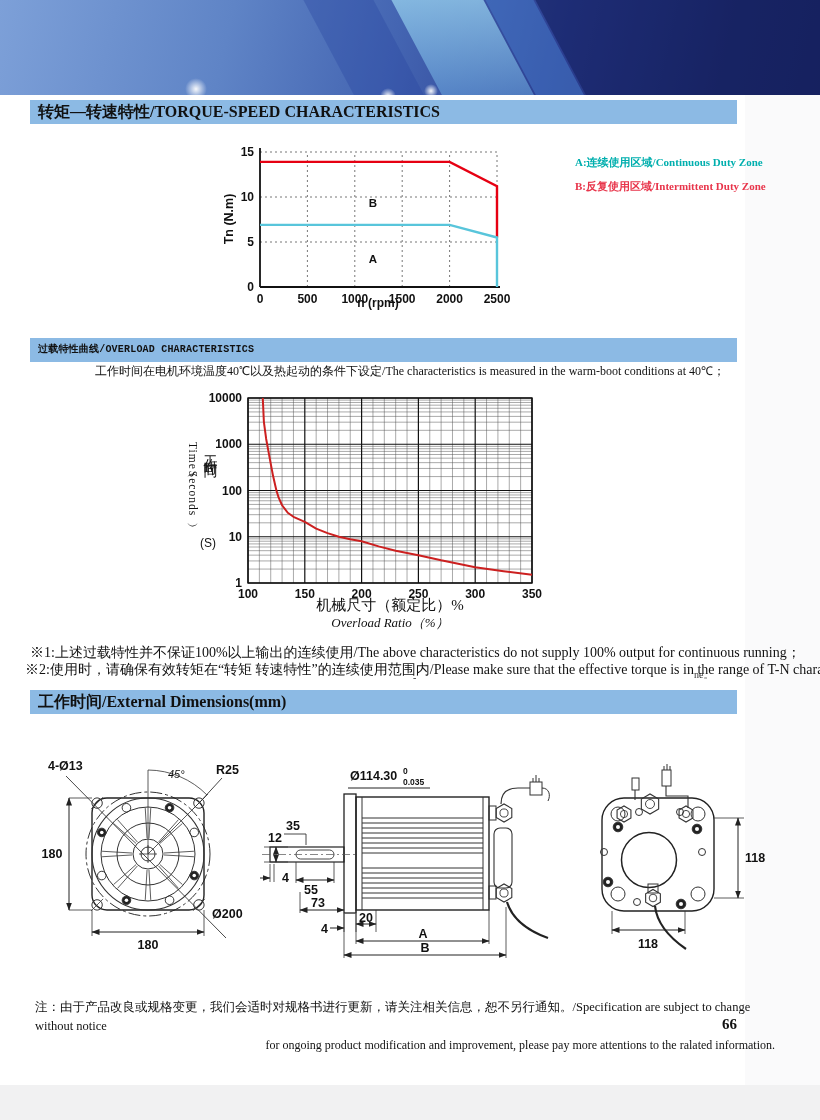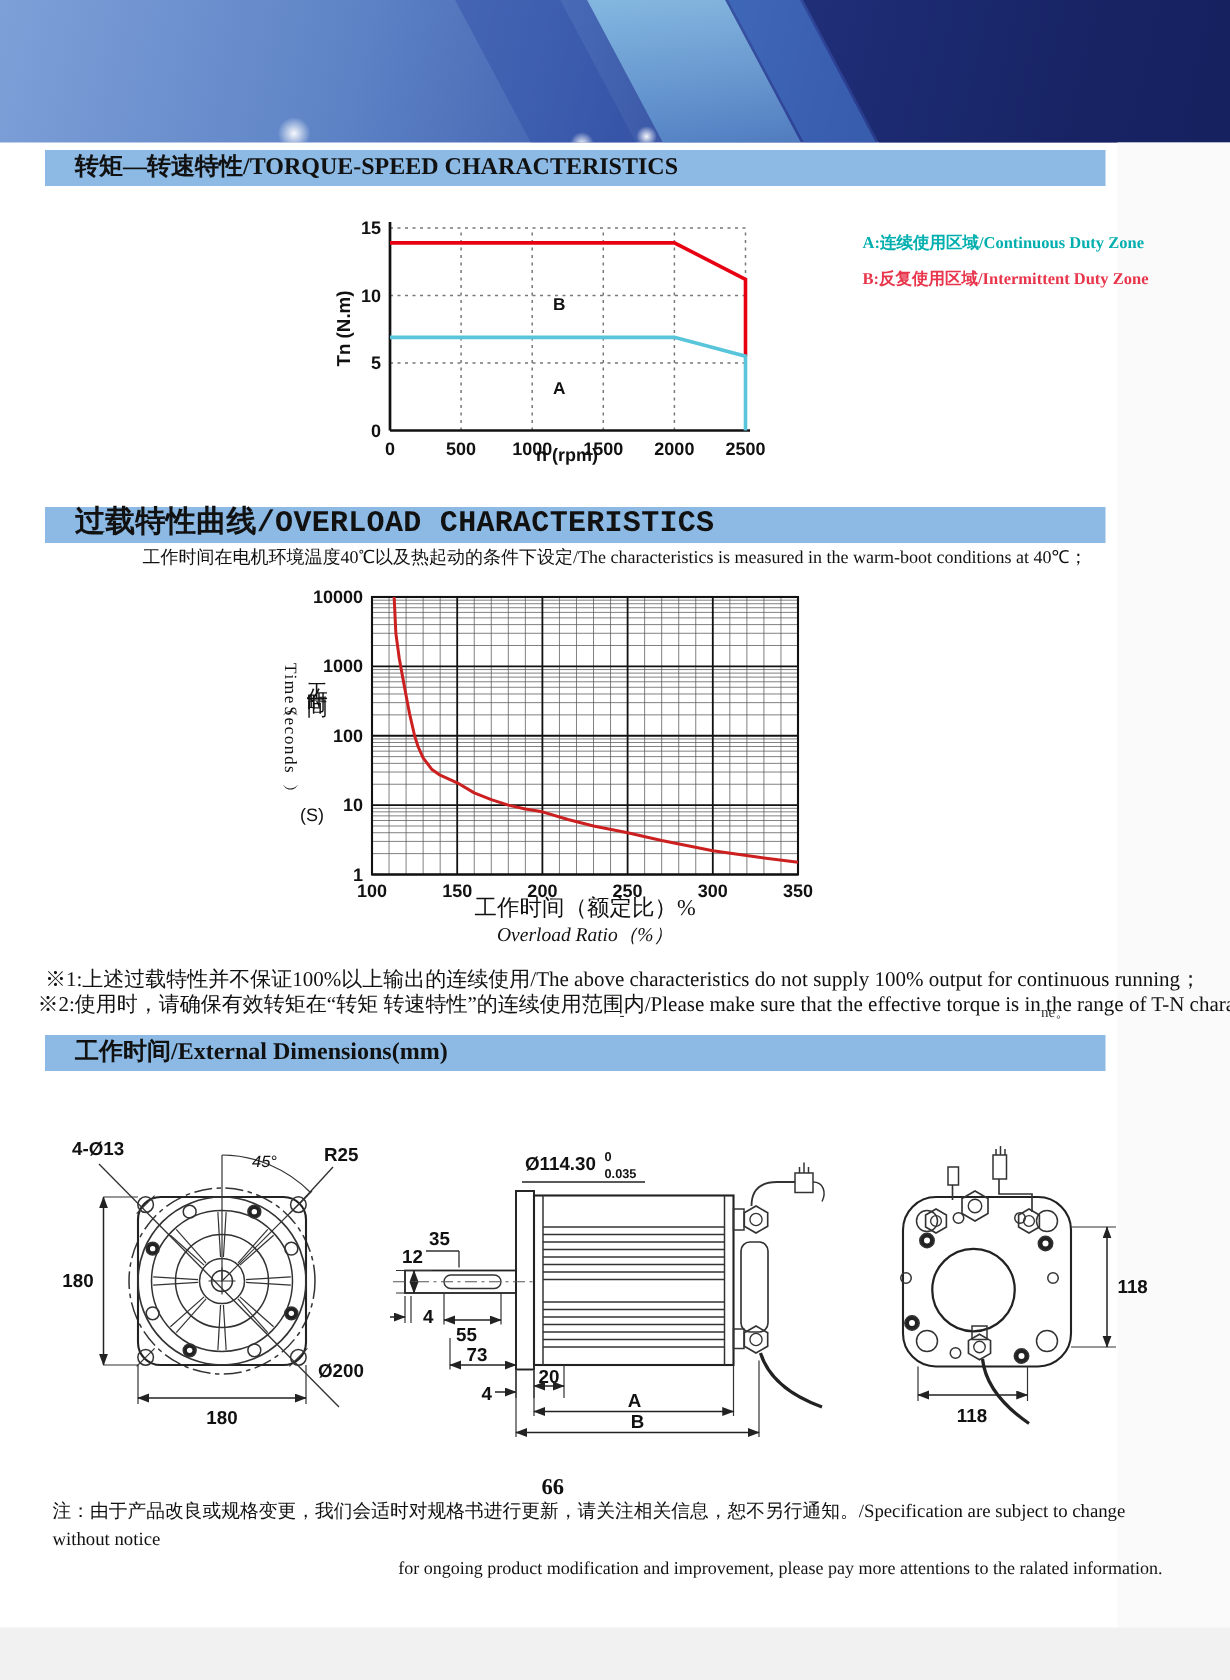--- a/index.html
+++ b/index.html
@@ -13,23 +13,23 @@
              background:linear-gradient(180deg,rgba(150,205,235,.85),rgba(90,150,215,.55));}
   .stripe.s2{left:512px;width:48px;transform:skewX(28deg);background:rgba(70,120,200,.55);}
   .stripe.s3{left:562px;width:420px;transform:skewX(28deg);background:rgba(18,30,92,.55);}
   .stripe.s4{left:330px;width:70px;transform:skewX(28deg);background:rgba(40,70,160,.35);}
   .glow{position:absolute;border-radius:50%;background:radial-gradient(circle,rgba(255,255,255,.95) 0%,rgba(255,255,255,0) 70%);}
   
   .right-col{position:absolute;left:745px;top:95px;width:75px;height:990px;background:#fafafb;}
   .bottom-band{position:absolute;left:0;top:1085px;width:820px;height:35px;background:#f1f1f2;}
   
   .secbar{position:absolute;left:30px;width:707px;height:24px;background:#8CBAE4;
-          font-weight:bold;font-size:16px;line-height:24px;padding-left:20px;box-sizing:border-box;
+          font-weight:bold;font-size:16px;line-height:24px;padding-left:8px;box-sizing:border-box;
           font-family:"Liberation Serif",serif;white-space:nowrap;}
-  .secbar.mono{font-family:"Liberation Mono",monospace;font-size:20px;letter-spacing:.2px;}
+  .secbar.mono{font-family:"Liberation Mono",monospace;font-size:10px;letter-spacing:.2px;}
   .abs{position:absolute;}
   .subtitle{font-size:12px;white-space:nowrap;}
   .legend{font-family:"Liberation Serif",serif;font-weight:bold;font-size:11px;line-height:24px;white-space:nowrap;margin-left:34px;}
   .note-line{font-size:14px;white-space:nowrap;width:710px;}
   .vert-en{writing-mode:vertical-rl;font-size:11.5px;font-family:"Liberation Serif",serif;letter-spacing:1px;}
   .vert-zh{writing-mode:vertical-rl;font-size:14px;letter-spacing:3px;}
   .axis-zh{font-size:15px;text-align:center;width:300px;}
   .axis-en{font-size:13px;text-align:center;width:300px;font-family:"Liberation Serif",serif;font-style:italic;}
   .rot-ylabel{transform:rotate(-90deg);transform-origin:center;font-family:"Liberation Sans",sans-serif;font-size:12.5px;font-weight:bold;white-space:nowrap;}
   .xlabel-torque{font-family:"Liberation Sans",sans-serif;font-size:12px;font-weight:bold;text-align:center;width:120px;}
@@ -181,21 +181,21 @@
       <line x1="66" y1="58.25" x2="350" y2="58.25" stroke="#111" stroke-width="1.2"></line>
       <text x="60" y="62.25" text-anchor="end" class="tick">1000</text>
       <line x1="66" y1="12" x2="350" y2="12" stroke="#111" stroke-width="1.2"></line>
       <text x="60" y="16" text-anchor="end" class="tick">10000</text>
       <rect x="66" y="12" width="284" height="185" fill="none" stroke="#111" stroke-width="1.4"></rect>
       <polyline points="80.768,12 81.904,36.1831419692156 84.176,52.98011995580879 86.448,65.4142156493406 88.72,77.68500865647253 90.99199999999999,89.59735761855625 94.4,104.5 96.672,111.66421564934062 100.08,119.2425927713791 105.76,126.7687302806477 111.44,130.79942590764682 122.80000000000001,135.84735761855623 134.16,142.60577926867472 145.52,147.08786737029735 156.88,150.75 168.24,153.3176764130547 179.60000000000002,155.2320881016226 196.64000000000001,160.35188436070575 213.68,164.67263729945913 236.4,169.15472540108175 259.12,174.27452166016488 293.20000000000005,181.16295101197295 321.6,185.1936466389721 350,188.85577926867475" fill="none" stroke="#CC2020" stroke-width="2" stroke-linejoin="round"></polyline>
     </svg>
   <div class="abs vert-en" style="left:185px;top:442px;height:125px;">Time（Seconds）</div>
   <div class="abs vert-zh" style="left:201px;top:444px;height:100px;">工作时间</div>
   <div class="abs" style="left:200px;top:536px;font-size:12px;font-family:'Liberation Sans',sans-serif;">(S)</div>
-  <div class="abs axis-zh" style="left:240px;top:596px;">工作时间（额定比）%</div>
+  <div class="abs axis-zh" style="left:240px;top:596px;">机械尺寸（额定比）%</div>
   <div class="abs axis-en" style="left:240px;top:614px;">Overload Ratio（%）</div>
 
   <div class="abs note-line" style="left:30px;top:644px;">※1:上述过载特性并不保证100%以上输出的连续使用/The above characteristics do not supply 100% output for continuous running；</div>
   <div class="abs note-line" style="left:25px;top:661px;">※2:使用时，请确保有效转矩在“转矩 转速特性”的连续使用范围内/Please make sure that the effective torque is in the range of T-N characteristics' continuous duty zone</div>
   <div class="abs stray" style="left:413px;top:672px;">-</div>
   <div class="abs stray" style="left:694px;top:668px;font-size:10px;">ne。</div>
 
   <div class="secbar" style="top:690px;">
     <span>工作时间/External Dimensions(mm)</span>
   </div>
@@ -368,15 +368,15 @@
       <circle cx="118" cy="60" r="3.5" fill="none" stroke="#333" stroke-width="1"></circle>
       <circle cx="42" cy="100" r="3.5" fill="none" stroke="#333" stroke-width="1"></circle>
       <circle cx="140" cy="100" r="3.5" fill="none" stroke="#333" stroke-width="1"></circle>
       <circle cx="75" cy="150" r="3.5" fill="none" stroke="#333" stroke-width="1"></circle>
     </svg>
 
   <div class="abs footer" style="left:35px;top:998px;width:740px;">
     <div><span>注：</span><span>由于产品改良或规格变更，我们会适时对规格书进行更新，请关注相关信息，恕不另行通知。/Specification are subject to change without notice</span></div>
     <div class="en" style="padding-left:27px;text-align:right;">for ongoing product modification and improvement, please pay more attentions to the ralated information.</div>
   </div>
-  <div class="abs pagenum" style="left:0;top:984px;">66</div>
+  <div class="abs pagenum" style="left:0;top:1016px;text-align:right;">66</div>
 
 </div>
 
 </body></html>

